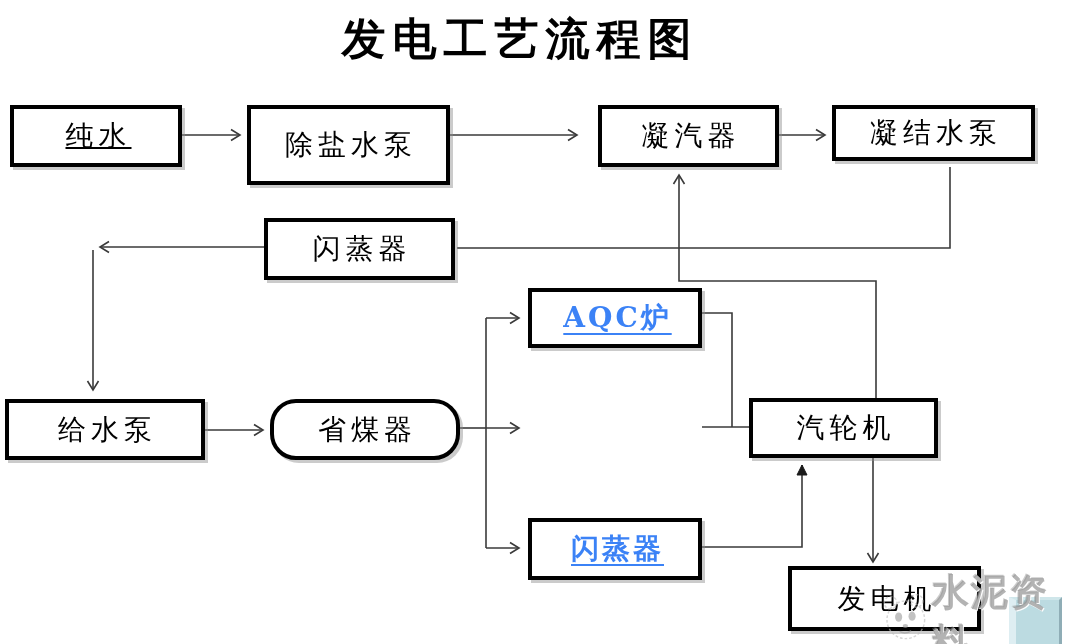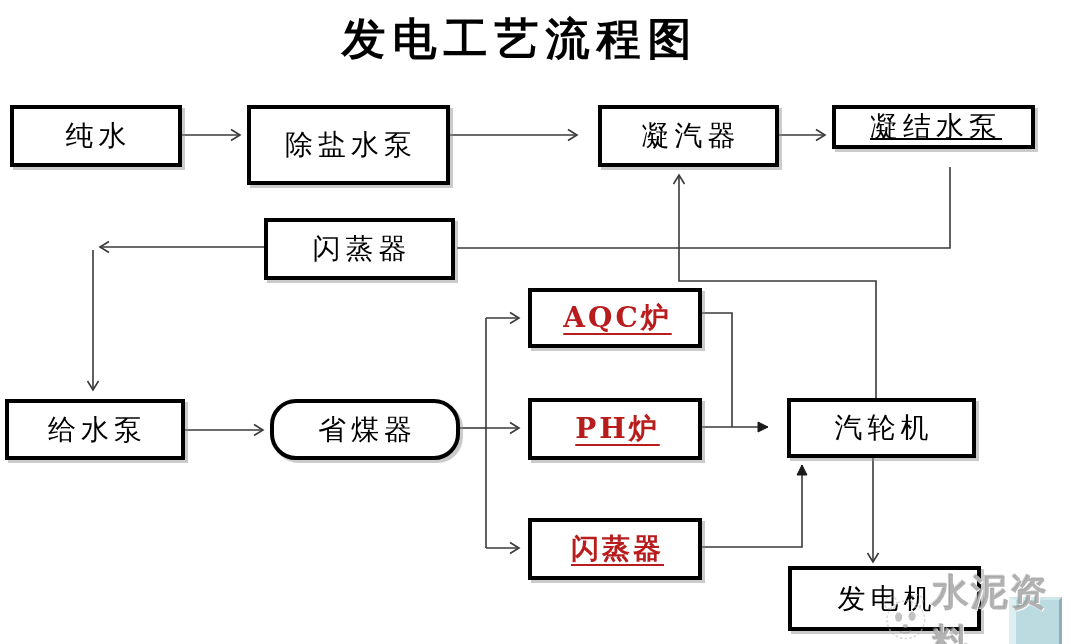--- a/index.html
+++ b/index.html
@@ -13,21 +13,21 @@
   }
   svg.wires{position:absolute;left:0;top:0;z-index:1;}
   .node{
     position:absolute;box-sizing:border-box;background:#ffffff;
     border:4px solid #000;box-shadow:3px 3px 0 rgba(140,140,140,0.45);
     display:flex;align-items:center;justify-content:center;
     font-size:28px;color:#000;letter-spacing:5px;z-index:2;
   }
   .node .lbl{padding-left:5px;} 
   .node.teal .lbl{
-    color:#b91c1c;text-decoration:underline;text-underline-offset:6px;
+    color:#3b82f6;text-decoration:underline;text-underline-offset:6px;
     text-decoration-thickness:2px;font-weight:bold;letter-spacing:3px;
   }
   .watermark{
     position:absolute;left:878px;top:568px;z-index:5;display:flex;
     align-items:center;pointer-events:none;
   }
   .watermark .wm-text{
     font-size:37px;font-weight:bold;letter-spacing:2px;
     color:rgba(150,150,150,0.72);
     text-shadow:1px 1px 0 rgba(255,255,255,0.95),-1px -1px 0 rgba(110,110,110,0.35);
@@ -79,61 +79,58 @@
       <path d="M702,427 L768,427" marker-end="url(#filledV)"></path>
 
       <path d="M702,547 L802,547 L802,465" marker-end="url(#filledV)"></path>
 
       <path d="M876,398 L876,281 L679,281 L679,175" marker-end="url(#openV)"></path>
 
       <path d="M873,458 L873,562" marker-end="url(#openV)"></path>
     </g>
   </svg>
 
-  <div class="node" style="left:10px;top:105px;width:172px;height:62px;">
+  <div class="node" style="left:10px;top:105px;width:172px;height:62px;text-decoration:underline;">
     <span class="lbl">纯水</span>
   </div>
 
   <div class="node" style="left:247px;top:105px;width:203px;height:80px;">
     <span class="lbl">除盐水泵</span>
   </div>
 
   <div class="node" style="left:584px;top:105px;width:181px;height:62px;margin-left:14px;">
     <span class="lbl">凝汽器</span>
   </div>
 
-  <div class="node" style="left:832px;top:105px;width:203px;height:44px;text-decoration:underline;">
+  <div class="node" style="left:832px;top:105px;width:203px;height:56px;">
     <span class="lbl">凝结水泵</span>
   </div>
 
   <div class="node" style="left:264px;top:218px;width:191px;height:62px;">
     <span class="lbl">闪蒸器</span>
   </div>
 
   <div class="node teal" style="left:528px;top:288px;width:174px;height:60px;">
     <span class="lbl">AQC炉</span>
   </div>
 
-  <div class="node teal" style="left:528px;top:398px;width:174px;height:62px;">
-    <span class="lbl">PH炉</span>
-  </div>
 
   <div class="node teal" style="left:528px;top:518px;width:174px;height:62px;">
     <span class="lbl">闪蒸器</span>
   </div>
 
-  <div class="node" style="left:5px;top:399px;width:180px;height:61px;">
+  <div class="node" style="left:5px;top:399px;width:200px;height:61px;">
     <span class="lbl">给水泵</span>
   </div>
 
   <div class="node" style="left:270px;top:399px;width:190px;height:61px;border-radius:26px;">
     <span class="lbl">省煤器</span>
   </div>
 
-  <div class="node" style="left:787px;top:398px;width:189px;height:60px;">
+  <div class="node" style="left:749px;top:398px;width:189px;height:60px;">
     <span class="lbl">汽轮机</span>
   </div>
 
   <div class="node" style="left:788px;top:566px;width:193px;height:65px;">
     <span class="lbl">发电机</span>
   </div>
 
   <div class="watermark">
     <svg width="58" height="58" viewBox="0 0 58 58" opacity="0.62">
       <circle cx="31" cy="31" r="21" fill="none" stroke="#bdbdbd" stroke-width="1.6" stroke-dasharray="3 2.2"></circle>

